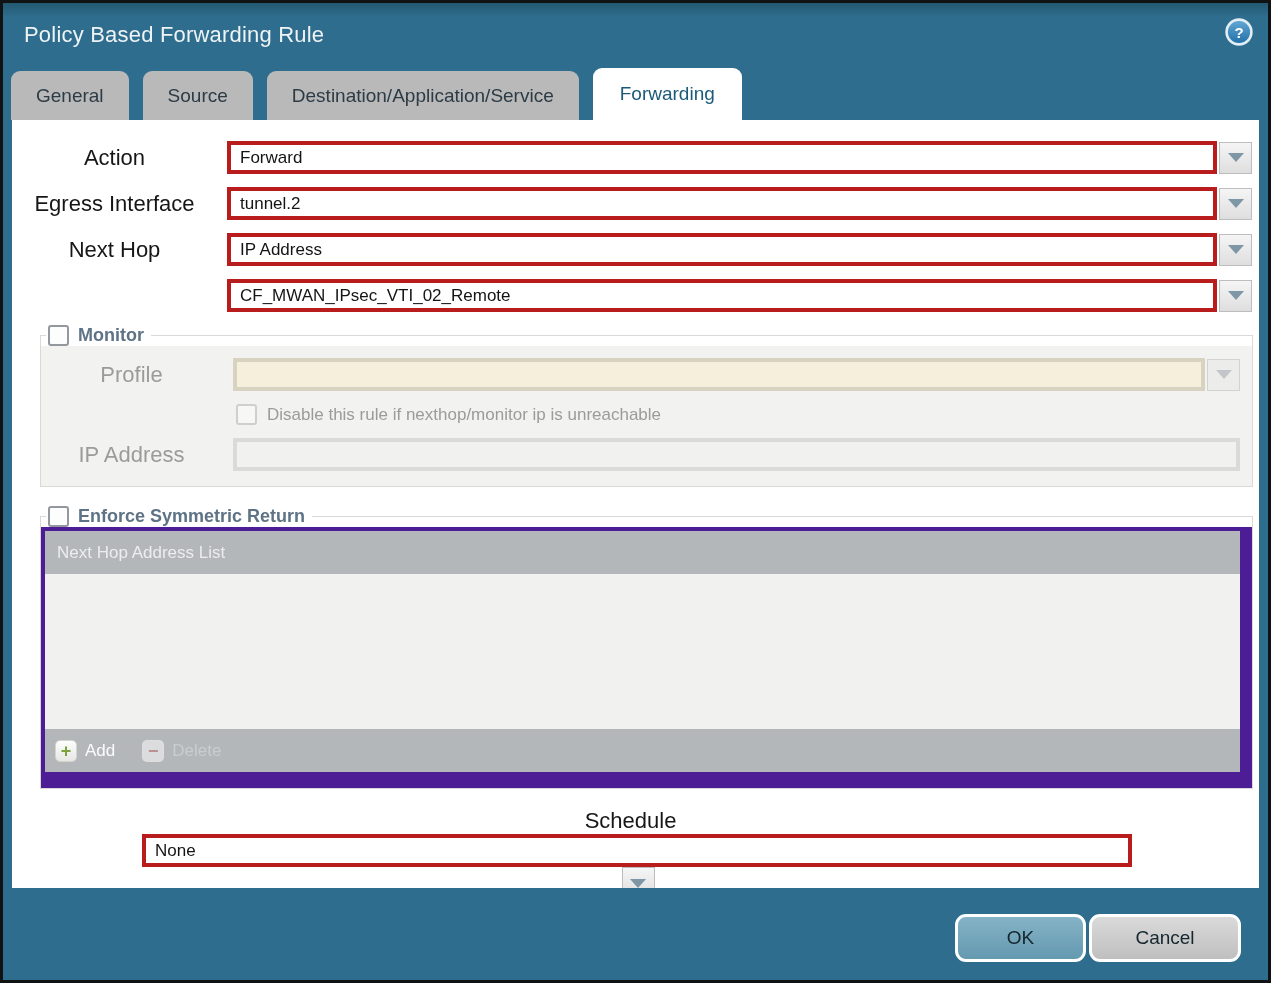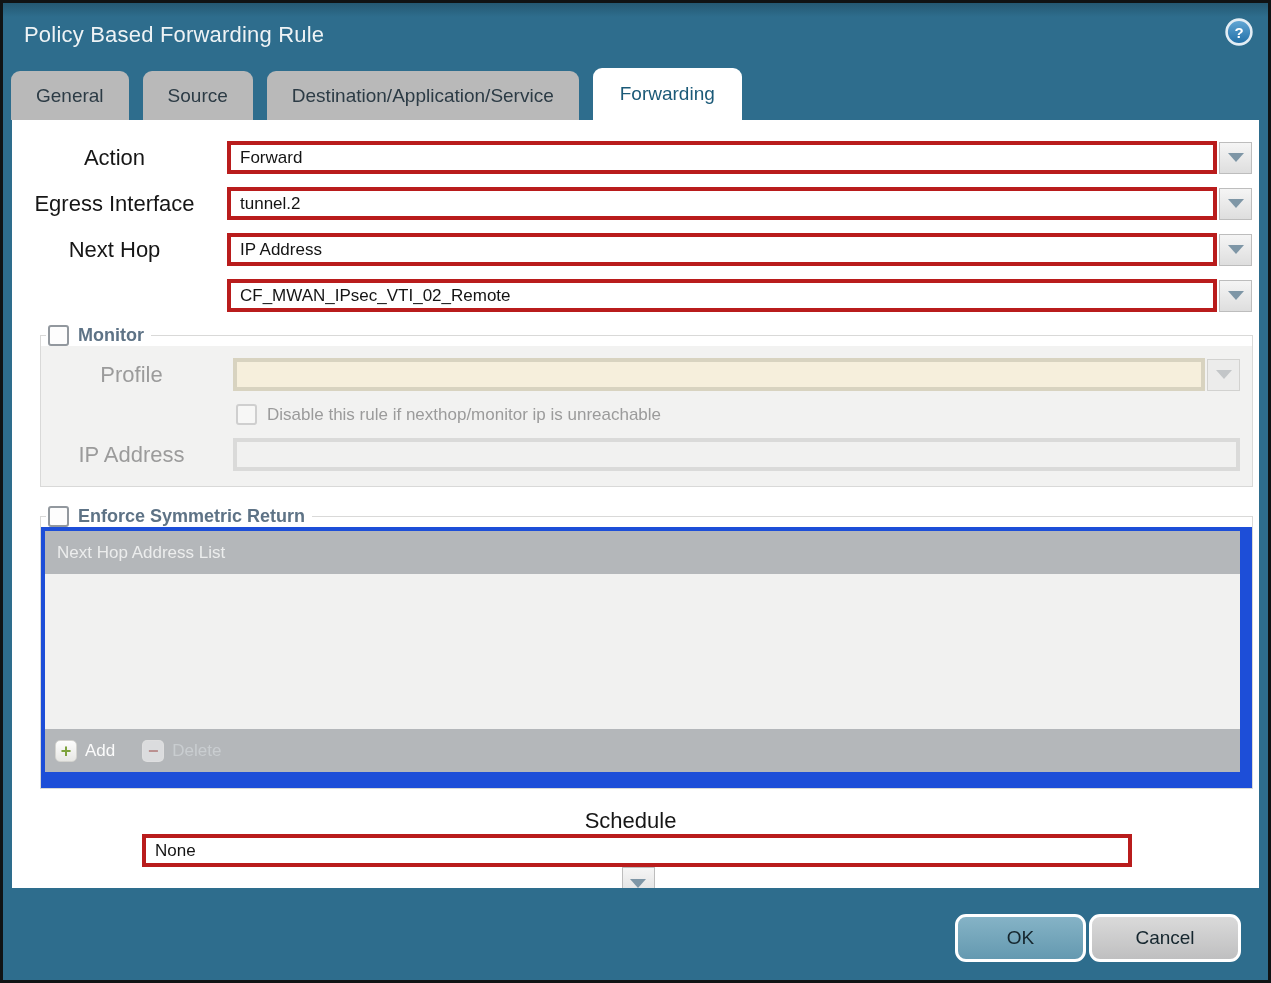--- a/index.html
+++ b/index.html
@@ -111,21 +111,21 @@
   }
   .legtext { font-size:18px; font-weight:bold; color:#5e7386; }
   .fs-body-gray { background:#f2f2f1; padding:12px 0 15px 0; }
   .fs-body-gray .row { margin-left:0; }
   .fs-body-gray label { width:181px; margin-right:11px; color:#9b9b9b; }
   .txt.beige { width:972px; background:#f6efdc; border-color:#d8d3c0; }
   .txt.gray  { width:1007px; background:#f1f1f0; border-color:#dadad9; }
   .cbrow { margin-left:195px !important; }
   .cbl { margin-left:10px; font-size:17px; color:#9b9b9b; }
   
-  .fs-body-table { padding:4px 12px 16px 4px; background:#1d4ed8; }
+  .fs-body-table { padding:4px 12px 16px 4px; background:#4c1d95; }
   .thead {
     height:43px; line-height:43px;
     background:#b4b7ba;
     color:#eceded;
     font-size:17px;
     padding-left:12px;
   }
   .tbody { height:155px; background:#f1f1f0; overflow:hidden; }
   .tfoot {
     height:43px;

